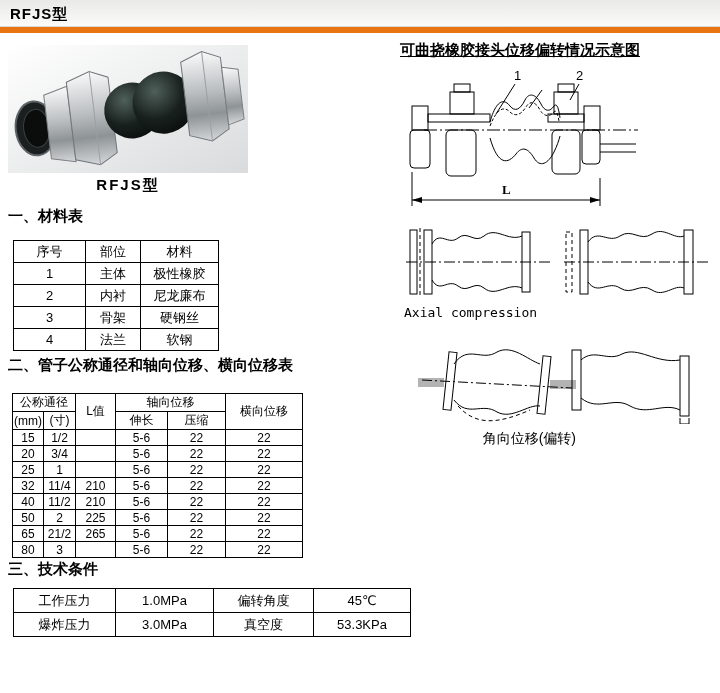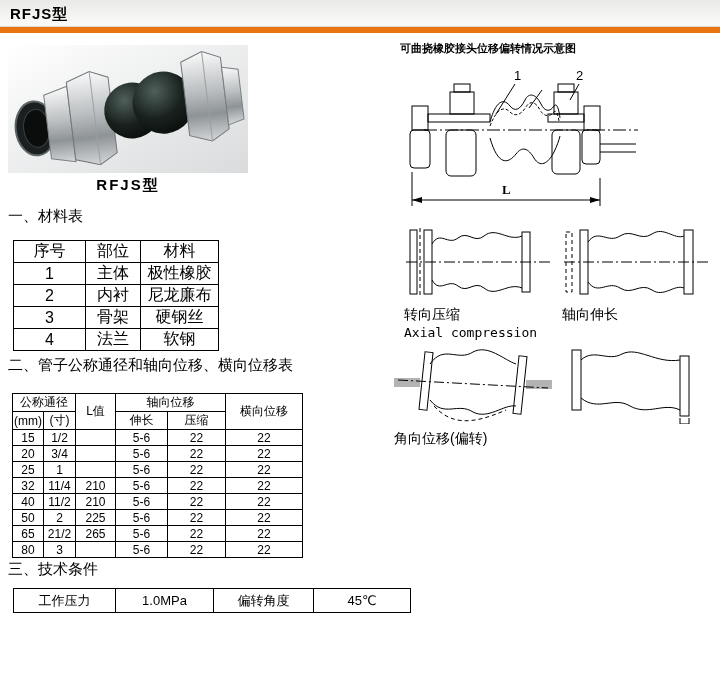--- a/index.html
+++ b/index.html
@@ -7,44 +7,44 @@
        font-family:"Liberation Sans","DejaVu Sans",sans-serif;overflow:hidden;}
   .abs{position:absolute;}
   
   .header{top:0;left:0;width:720px;height:26px;background:linear-gradient(#e9e9e7,#fbfbfa);border-bottom:1px solid #d8d8d6;}
   .header-title{left:10px;top:5px;font-size:15px;font-weight:bold;letter-spacing:1px;}
   .accent-bar{top:27px;left:0;width:720px;height:6px;background:#e87511;}
   
   .photo{left:8px;top:45px;width:240px;height:128px;}
   .photo-caption{left:8px;top:176px;width:240px;text-align:center;font-size:15px;font-weight:bold;letter-spacing:2px;}
   
-  .sec-h{font-size:15px;font-weight:normal;}
+  .sec-h{font-size:15px;font-weight:bold;}
   .h-materials{left:8px;top:207px;}
   .h-disp{left:8px;top:356px;}
   .h-tech{left:8px;top:560px;}
   
   table{border-collapse:collapse;table-layout:fixed;}
   td,th{border:1px solid #000;text-align:center;font-weight:normal;padding:0;overflow:hidden;white-space:nowrap;}
-  .tbl-mat{left:13px;top:240px;width:205px;font-size:16px;padding-left:12px;}
+  .tbl-mat{left:13px;top:240px;width:205px;font-size:13px;padding-left:12px;}
   .tbl-mat td,.tbl-mat th{height:21px;}
   .tbl-mat col:nth-child(1){width:72px;}
   .tbl-mat col:nth-child(2){width:55px;}
   .tbl-mat col:nth-child(3){width:78px;}
   .tbl-disp{left:12px;top:393px;width:290px;font-size:12px;}
   .tbl-disp th{height:16px;}
   .tbl-disp td{height:15px;}
   .tbl-tech{left:13px;top:588px;width:397px;font-size:13px;}
   .tbl-tech td{height:23px;}
   
-  .diagram-title{left:400px;top:41px;font-size:11px;font-weight:bold;}
+  .diagram-title{left:400px;top:41px;font-size:15px;font-weight:bold;text-decoration:underline;}
   .main-diagram{left:396px;top:66px;}
   .mode{position:absolute;width:158px;}
   .mode-1{left:404px;top:224px;}
   .mode-2{left:562px;top:224px;}
-  .mode-3{left:394px;top:344px;}
+  .mode-3{left:418px;top:344px;text-align:right;}
   .mode-4{left:562px;top:344px;}
   .mode-zh{font-size:14px;margin-top:2px;}
   .mode-en{font-size:13px;font-family:"DejaVu Sans Mono","Liberation Mono",monospace;margin-top:1px;}
   .sketch{stroke:#000;fill:none;stroke-width:1;}
   .dim-text{font-family:"Liberation Serif","DejaVu Serif",serif;font-size:13px;font-weight:bold;}
 </style>
 </head>
 <body>
 
 <div class="abs header"></div>
@@ -221,20 +221,26 @@
       <col style="width:100px">
       <col style="width:97px">
     </colgroup>
   <tbody>
       <tr>
     <td>工作压力</td>
     <td>1.0MPa</td>
     <td>偏转角度</td>
     <td>45℃</td>
   </tr>
+  <tr>
+    <td>爆炸压力</td>
+    <td>3.0MPa</td>
+    <td>真空度</td>
+    <td>53.3KPa</td>
+  </tr>
 </tbody>
   </table>
 
 <div class="abs diagram-title">可曲挠橡胶接头位移偏转情况示意图</div>
 
 <div class="abs main-diagram">
   <svg width="322" height="150" viewBox="0 0 322 150">
     <defs>
       <pattern id="hat" width="5" height="5" patternUnits="userSpaceOnUse" patternTransform="rotate(45)">
         <line x1="0" y1="0" x2="0" y2="5" stroke="#444" stroke-width="1"></line>
@@ -283,34 +289,32 @@
 <div class="mode mode-1">
   <svg width="150" height="76" viewBox="0 0 150 76">
     <line x1="2" y1="38" x2="146" y2="38" stroke="#000" stroke-dasharray="11 3 2 3"></line>
     <rect x="6" y="6" width="7" height="64" class="sketch"></rect>
     <line x1="16" y1="4" x2="16" y2="72" class="sketch" stroke-dasharray="4 3"></line>
     <rect x="20" y="6" width="8" height="64" class="sketch"></rect>
     <rect x="118" y="8" width="8" height="60" class="sketch"></rect>
     <path class="sketch" d="M28,20 C36,6 44,22 54,14 C64,6 70,20 80,12 C92,2 104,18 118,12"></path>
     <path class="sketch" d="M28,56 C36,70 44,54 54,62 C64,70 70,56 80,64 C92,74 104,58 118,64"></path>
   </svg>
-  <div class="mode-zh">转向压缩</div>
   <div class="mode-en">Axial compression</div>
 </div>
 
 <div class="mode mode-2">
   <svg width="150" height="76" viewBox="0 0 150 76">
     <line x1="2" y1="38" x2="146" y2="38" stroke="#000" stroke-dasharray="11 3 2 3"></line>
     <rect x="4" y="8" width="6" height="60" class="sketch" stroke-dasharray="4 3"></rect>
     <rect x="18" y="6" width="8" height="64" class="sketch"></rect>
     <rect x="122" y="6" width="9" height="64" class="sketch"></rect>
     <path class="sketch" d="M26,18 C36,4 46,20 58,12 C70,4 78,18 90,10 C102,2 112,16 122,12"></path>
     <path class="sketch" d="M26,58 C36,72 46,56 58,64 C70,72 78,58 90,66 C102,74 112,60 122,64"></path>
   </svg>
-  <div class="mode-zh">轴向伸长</div>
 </div>
 
 <div class="mode mode-3">
   <svg width="158" height="80" viewBox="0 0 158 80">
     <rect x="0" y="34" width="26" height="9" fill="#b3b3b3"></rect>
     <rect x="132" y="36" width="26" height="9" fill="#b3b3b3"></rect>
     <line x1="4" y1="36" x2="154" y2="44" stroke="#000" stroke-dasharray="10 3 2 3"></line>
     <g class="sketch">
       <rect x="28" y="8" width="8" height="58" transform="rotate(6 32 37)"></rect>
       <rect x="122" y="12" width="8" height="58" transform="rotate(6 126 41)"></rect>

